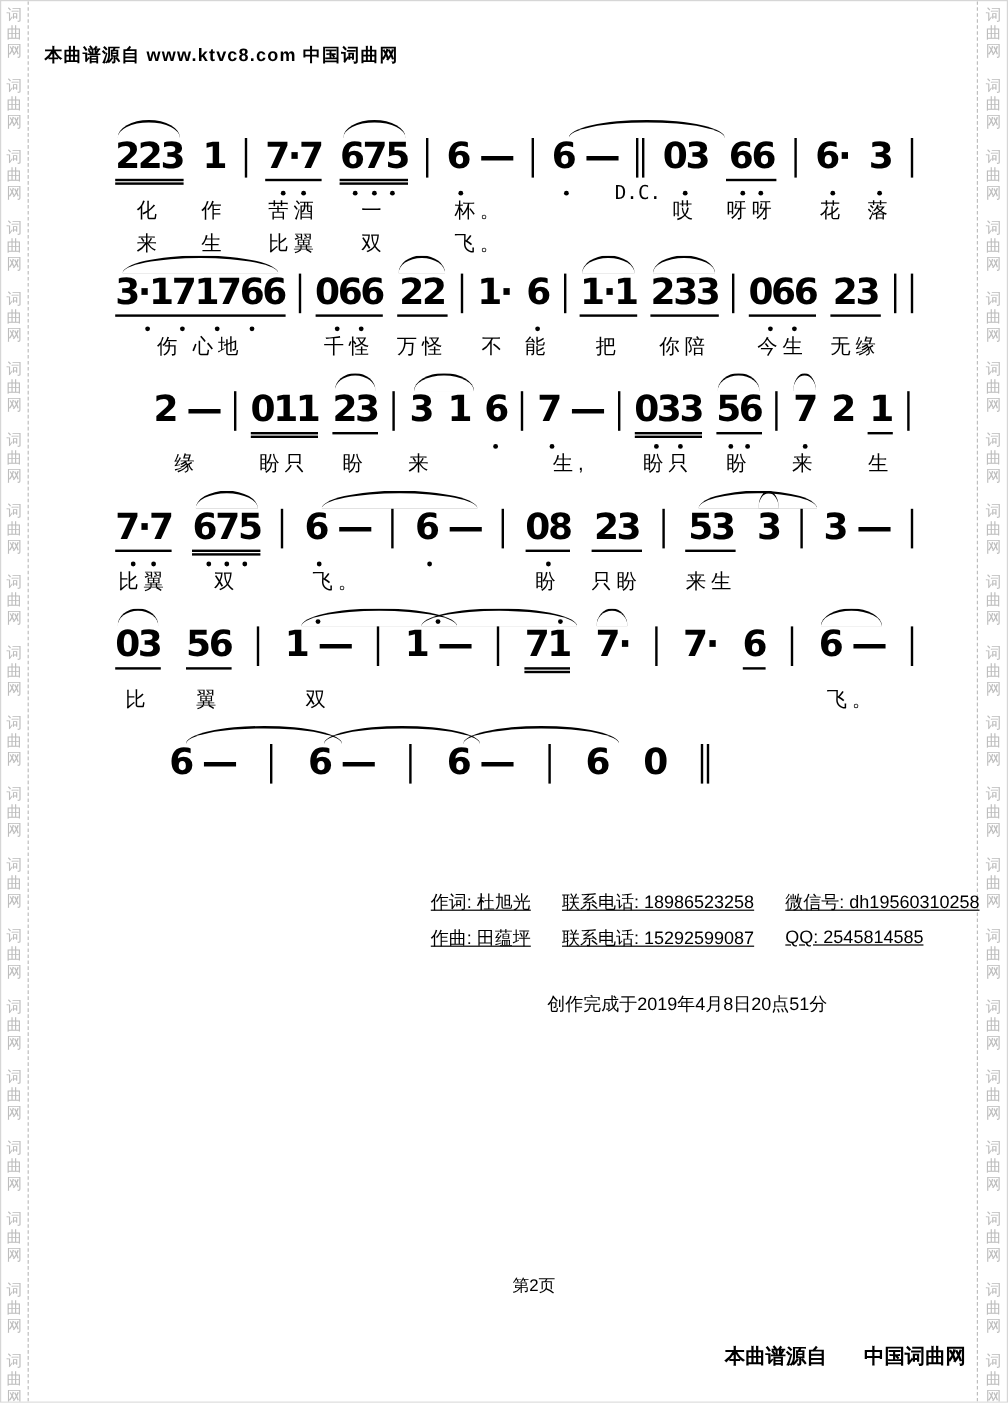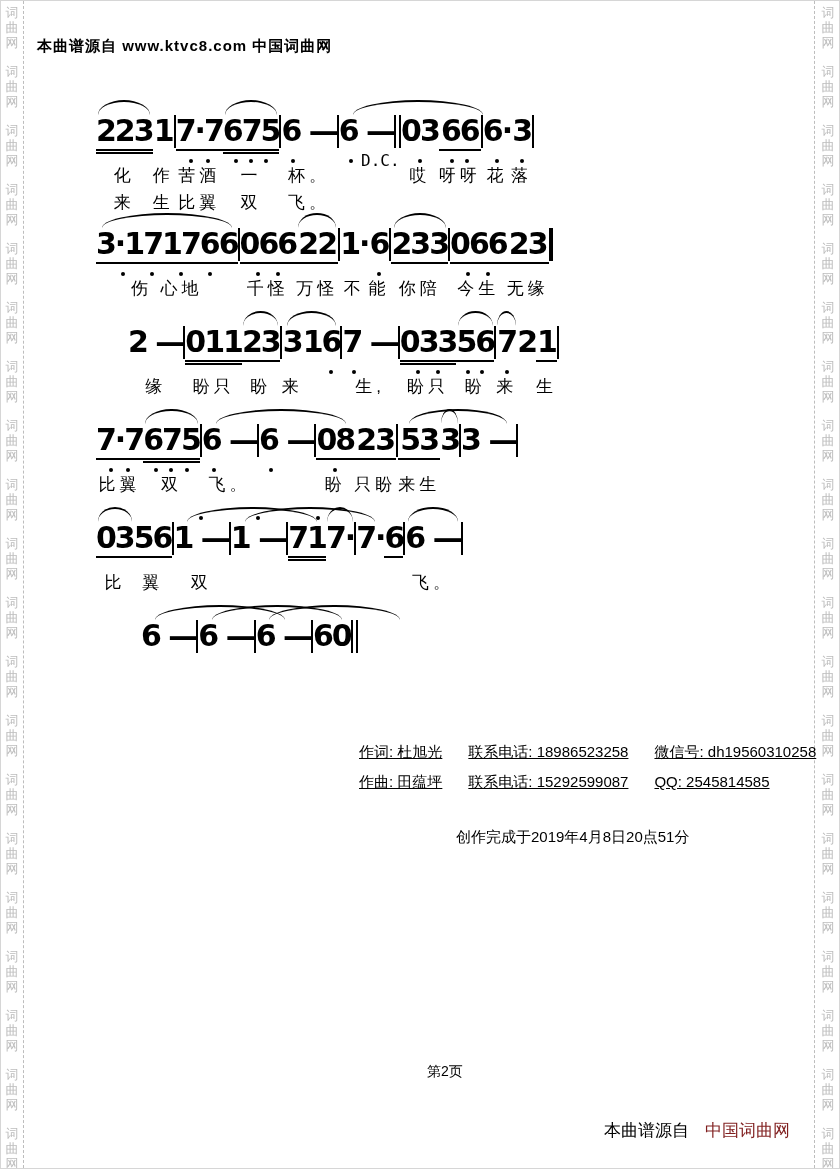--- a/index.html
+++ b/index.html
@@ -8,29 +8,29 @@
         font-family:"Liberation Sans",sans-serif;color:#000;}
   
   .rail{position:absolute;top:4px;bottom:0;width:18px;display:flex;flex-direction:column;
         align-items:center;font-size:13px;line-height:15px;color:#bdbdbd;}
   .rail.left{left:2px;} .rail.right{right:2px;}
   .rail .grp{display:flex;flex-direction:column;align-items:center;margin-bottom:14px;}
   .dashline{position:absolute;top:0;bottom:0;width:0;border-left:1px dashed #bdbdbd;}
   .dashline.l{left:22px;} .dashline.r{right:24px;}
   
   .hdr{position:absolute;left:36px;top:36px;font-size:15px;font-weight:bold;letter-spacing:1px;}
-  .footer{position:absolute;left:603px;top:1118px;font-size:17px;font-weight:normal;display:flex;gap:16px;justify-content:space-between;}
-  .footer .site{color:#7f1d1d;}
+  .footer{position:absolute;left:603px;top:1118px;font-size:17px;font-weight:bold;display:flex;gap:31px;justify-content:space-between;}
+  .footer .site{color:#000000;}
   .pagenum{position:absolute;left:406px;top:1062px;font-size:14px;margin-left:20px;}
   .completion{position:absolute;left:455px;top:827px;font-size:15px;}
   .credits{position:absolute;left:358px;top:742px;font-size:15px;}
   .credits .crow{display:flex;gap:26px;margin-bottom:11px;white-space:nowrap;text-decoration:underline;}
   
   #score{position:absolute;left:95px;top:106px;width:665px;}
-  .system{display:flex;align-items:flex-start;width:100%;margin-bottom:14px;}
+  .system{display:flex;justify-content:space-between;align-items:flex-start;width:100%;margin-bottom:14px;}
   .system.sys1{margin-bottom:2px;}
   .system.sys3{width:630px;margin-left:32px;}
   .system.sys6{width:450px;margin-left:45px;}
   .cell{position:relative;display:flex;flex-direction:column;align-items:center;flex:0 0 auto;}
   .ntext{font-family:"DejaVu Sans",sans-serif;font-weight:bold;font-size:30px;line-height:34px;
          height:34px;letter-spacing:-2px;white-space:pre;}
   .barcell .ntext{display:flex;gap:3px;align-items:center;letter-spacing:0;}
   .vl{display:inline-block;width:2px;height:33px;background:#000;}
   .uls{height:9px;width:100%;display:flex;flex-direction:column;align-items:stretch;}
   .ul{height:2px;background:#000;margin-top:1px;}
@@ -496,20 +496,30 @@
         <div class="cell barcell">
           <div class="dots "></div>
           <div class="ntext"><span class="vl"></span></div>
           <div class="uls"></div>
           <div class="dots "></div>
           <div class="lyr"></div>
         </div>
         <div class="cell">
           <div class="tie t1"></div>
           <div class="dots "></div>
+          <div class="ntext">1·1</div>
+          <div class="uls">
+            <div class="ul"></div>
+          </div>
+          <div class="dots "></div>
+          <div class="lyr">把</div>
+        </div>
+        <div class="cell">
+          <div class="tie t1"></div>
+          <div class="dots "></div>
           <div class="ntext">233</div>
           <div class="uls">
             <div class="ul"></div>
           </div>
           <div class="dots "></div>
           <div class="lyr">你陪</div>
         </div>
         <div class="cell barcell">
           <div class="dots "></div>
           <div class="ntext"><span class="vl"></span></div>

